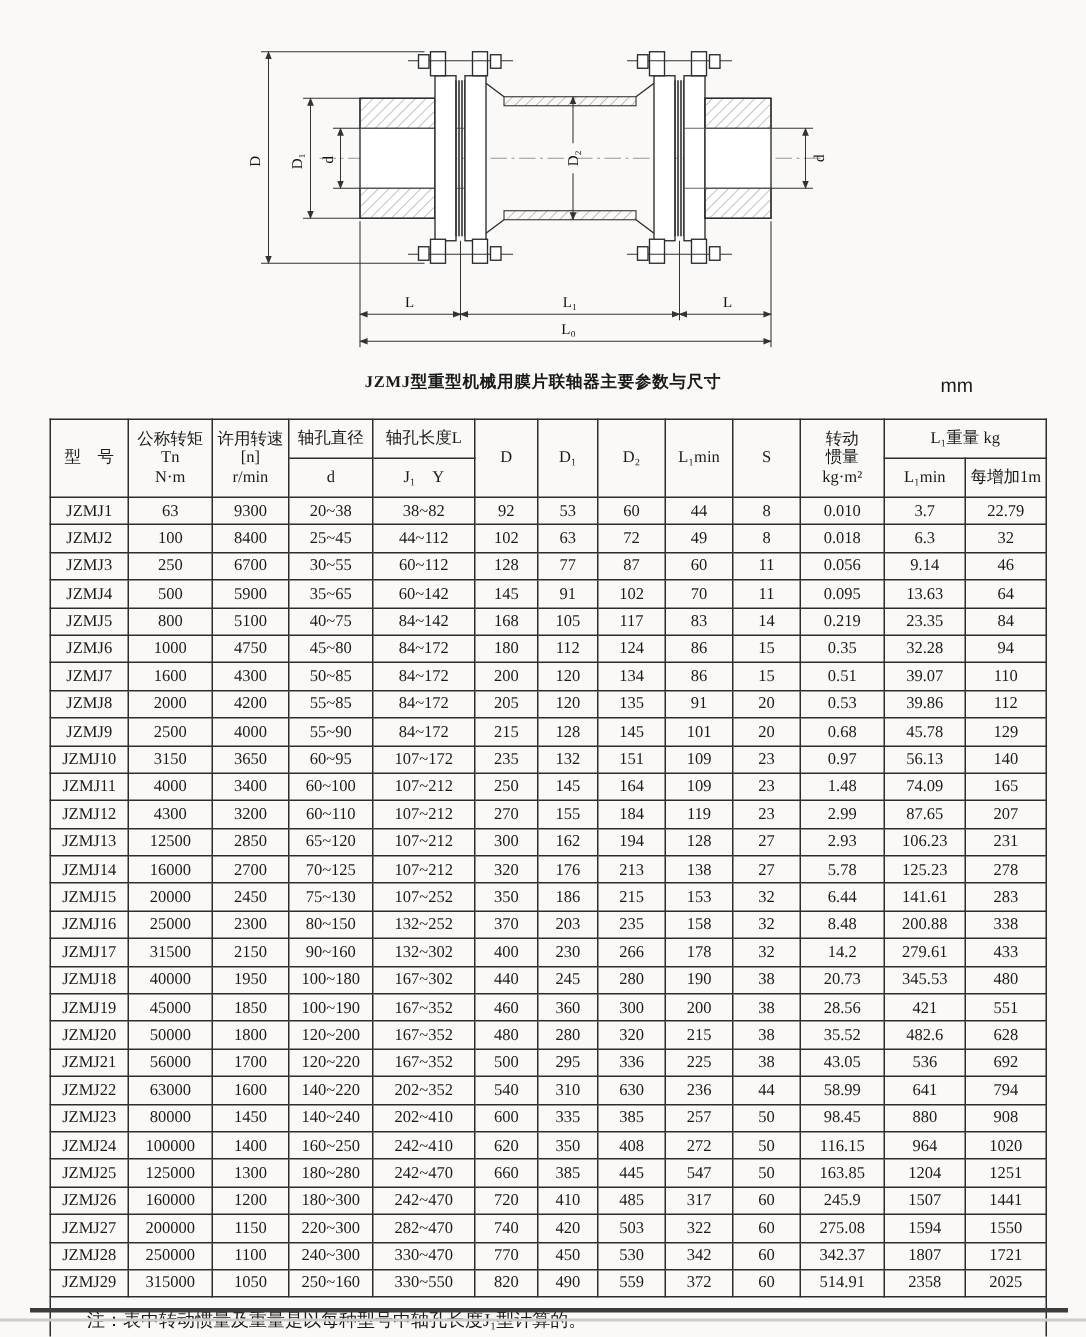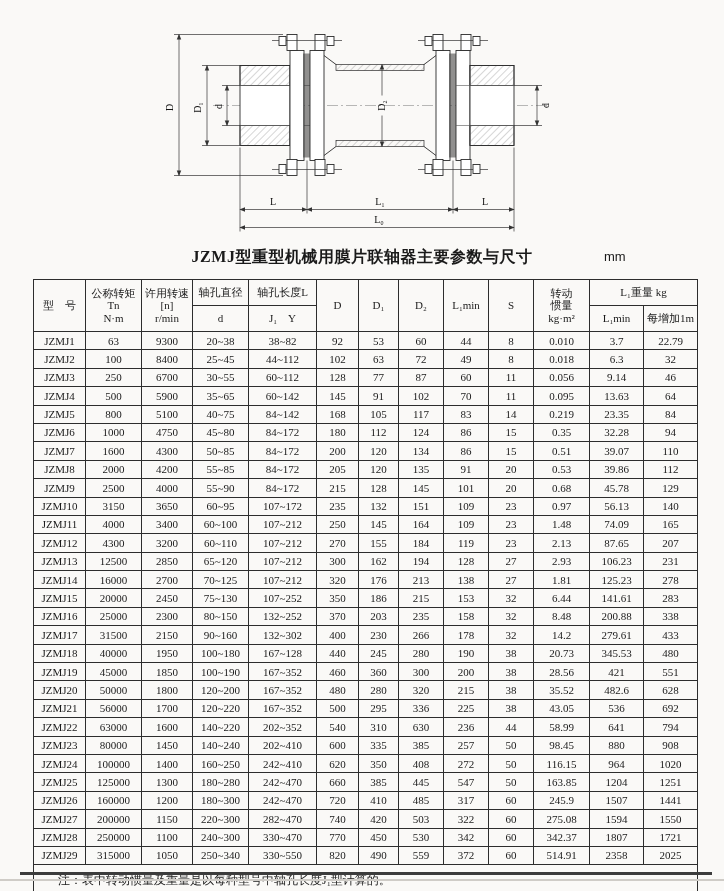--- a/index.html
+++ b/index.html
@@ -15,22 +15,22 @@
   .drawing-wrap svg{width:100%;height:100%;}
   .o{stroke:#2b2b2b;stroke-width:0.9;fill:#ffffff;}
   .ln{stroke:#2b2b2b;stroke-width:0.9;fill:none;}
   .thin{stroke:#555;stroke-width:0.6;fill:none;}
   .pack{stroke:#3a3a3a;stroke-width:1.1;}
   .cl{stroke:#8a8a8a;stroke-width:0.6;stroke-dasharray:11 3 2 3;}
   .dim{stroke:#333;stroke-width:0.7;fill:none;}
   .dtx{font-size:10px;fill:#111;font-family:"Liberation Serif","DejaVu Serif",serif;}
   
   .title-row{position:absolute;left:0;top:247px;width:724px;height:24px;}
-  .doc-title{position:absolute;left:0;width:724px;text-align:center;font-size:16px;font-weight:bold;letter-spacing:.5px;}
-  .unit{position:absolute;left:604px;top:2px;font-size:13px;font-family:"Liberation Sans","DejaVu Sans",sans-serif;}
+  .doc-title{position:absolute;left:0;width:724px;text-align:center;font-size:11px;font-weight:bold;letter-spacing:.5px;}
+  .unit{position:absolute;left:627px;top:2px;font-size:13px;font-family:"Liberation Sans","DejaVu Sans",sans-serif;}
   
   .tbl-wrap{position:absolute;left:33px;top:279px;width:664px;}
   table{border-collapse:collapse;table-layout:fixed;width:664px;}
   th,td{border:1px solid #2d2d2d;padding:0;text-align:center;vertical-align:middle;
         font-size:11px;font-weight:normal;line-height:1.12;overflow:hidden;}
   thead th{white-space:pre-line;}
   tr.h1 th{height:25px;}
   tr.h2 th{height:25px;}
   tbody td{height:17.4px;}
   tr.note-row td{height:30px;text-align:left;padding-left:24px;font-size:12px;border-bottom:2px solid #2d2d2d;}
@@ -394,21 +394,21 @@
           <td>JZMJ12</td>
           <td>4300</td>
           <td>3200</td>
           <td>60~110</td>
           <td>107~212</td>
           <td>270</td>
           <td>155</td>
           <td>184</td>
           <td>119</td>
           <td>23</td>
-          <td>2.13</td>
+          <td>2.99</td>
           <td>87.65</td>
           <td>207</td>
         </tr>
         <tr>
           <td>JZMJ13</td>
           <td>12500</td>
           <td>2850</td>
           <td>65~120</td>
           <td>107~212</td>
           <td>300</td>
@@ -424,21 +424,21 @@
           <td>JZMJ14</td>
           <td>16000</td>
           <td>2700</td>
           <td>70~125</td>
           <td>107~212</td>
           <td>320</td>
           <td>176</td>
           <td>213</td>
           <td>138</td>
           <td>27</td>
-          <td>1.81</td>
+          <td>5.78</td>
           <td>125.23</td>
           <td>278</td>
         </tr>
         <tr>
           <td>JZMJ15</td>
           <td>20000</td>
           <td>2450</td>
           <td>75~130</td>
           <td>107~252</td>
           <td>350</td>
@@ -478,21 +478,21 @@
           <td>32</td>
           <td>14.2</td>
           <td>279.61</td>
           <td>433</td>
         </tr>
         <tr>
           <td>JZMJ18</td>
           <td>40000</td>
           <td>1950</td>
           <td>100~180</td>
-          <td>167~128</td>
+          <td>167~302</td>
           <td>440</td>
           <td>245</td>
           <td>280</td>
           <td>190</td>
           <td>38</td>
           <td>20.73</td>
           <td>345.53</td>
           <td>480</td>
         </tr>
         <tr>
@@ -642,21 +642,21 @@
           <td>342</td>
           <td>60</td>
           <td>342.37</td>
           <td>1807</td>
           <td>1721</td>
         </tr>
         <tr>
           <td>JZMJ29</td>
           <td>315000</td>
           <td>1050</td>
-          <td>250~340</td>
+          <td>250~160</td>
           <td>330~550</td>
           <td>820</td>
           <td>490</td>
           <td>559</td>
           <td>372</td>
           <td>60</td>
           <td>514.91</td>
           <td>2358</td>
           <td>2025</td>
         </tr>

